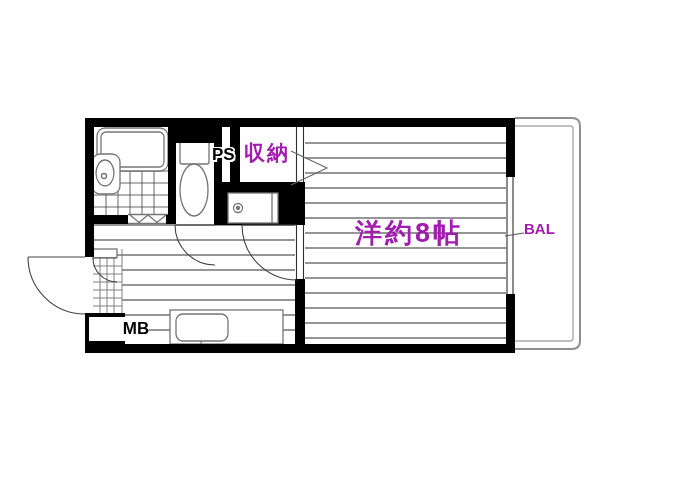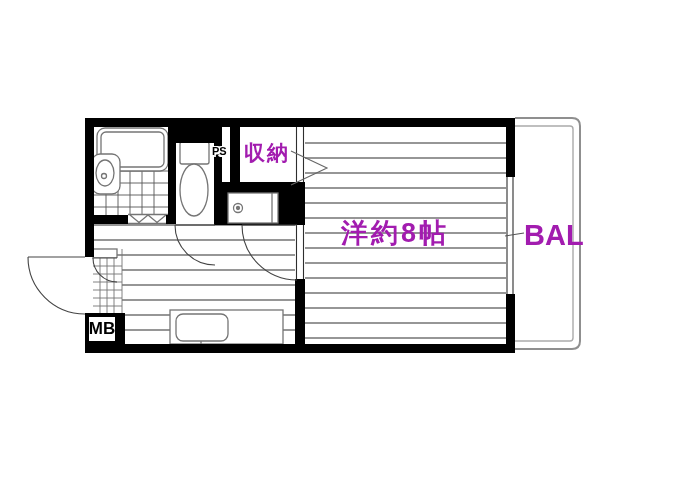--- a/index.html
+++ b/index.html
@@ -1,27 +1,27 @@
 <!DOCTYPE html>
 <html><head>
 <meta charset="utf-8">
 <style>
   html,body{margin:0;padding:0;background:#ffffff;}
   #canvas{position:relative;width:700px;height:490px;background:#ffffff;overflow:hidden;
           font-family:"Liberation Sans","DejaVu Sans",sans-serif;}
   #plan-svg{position:absolute;left:0;top:0;}
   .label{position:absolute;font-weight:bold;color:#a21caf;line-height:1;white-space:nowrap;}
-  .lbl-room{left:341px;top:220px;width:136px;text-align:left;font-size:27px;letter-spacing:3px;}
-  .lbl-bal{left:524px;top:221px;font-size:29px;letter-spacing:0px;}
+  .lbl-room{left:341px;top:220px;width:136px;text-align:center;font-size:27px;letter-spacing:3px;}
+  .lbl-bal{left:524px;top:221px;font-size:15px;letter-spacing:0px;}
   .lbl-storage{left:238px;top:142px;width:58px;text-align:center;font-size:21px;letter-spacing:2px;}
-  .lbl-ps{left:212px;top:146px;font-size:11px;color:#000;
+  .lbl-ps{left:212px;top:146px;font-size:17px;color:#000;
     text-shadow:-1.5px -1.5px 0 #fff,1.5px -1.5px 0 #fff,-1.5px 1.5px 0 #fff,1.5px 1.5px 0 #fff,
                 0 -1.5px 0 #fff,0 1.5px 0 #fff,-1.5px 0 0 #fff,1.5px 0 0 #fff;}
   .mb-box{position:absolute;left:89px;top:317px;width:26px;height:24px;background:#fff;
-    display:flex;align-items:center;justify-content:center;font-size:17px;font-weight:bold;}
+    display:flex;align-items:center;justify-content:center;font-size:17px;font-weight:bold;padding-left:34px;}
 </style>
 </head>
 <body>
 
 <div id="canvas">
 
   <svg id="plan-svg" width="700" height="490" viewBox="0 0 700 490">
 
     <g fill="none" stroke-width="1.1" stroke="#2e2e2e">
 

